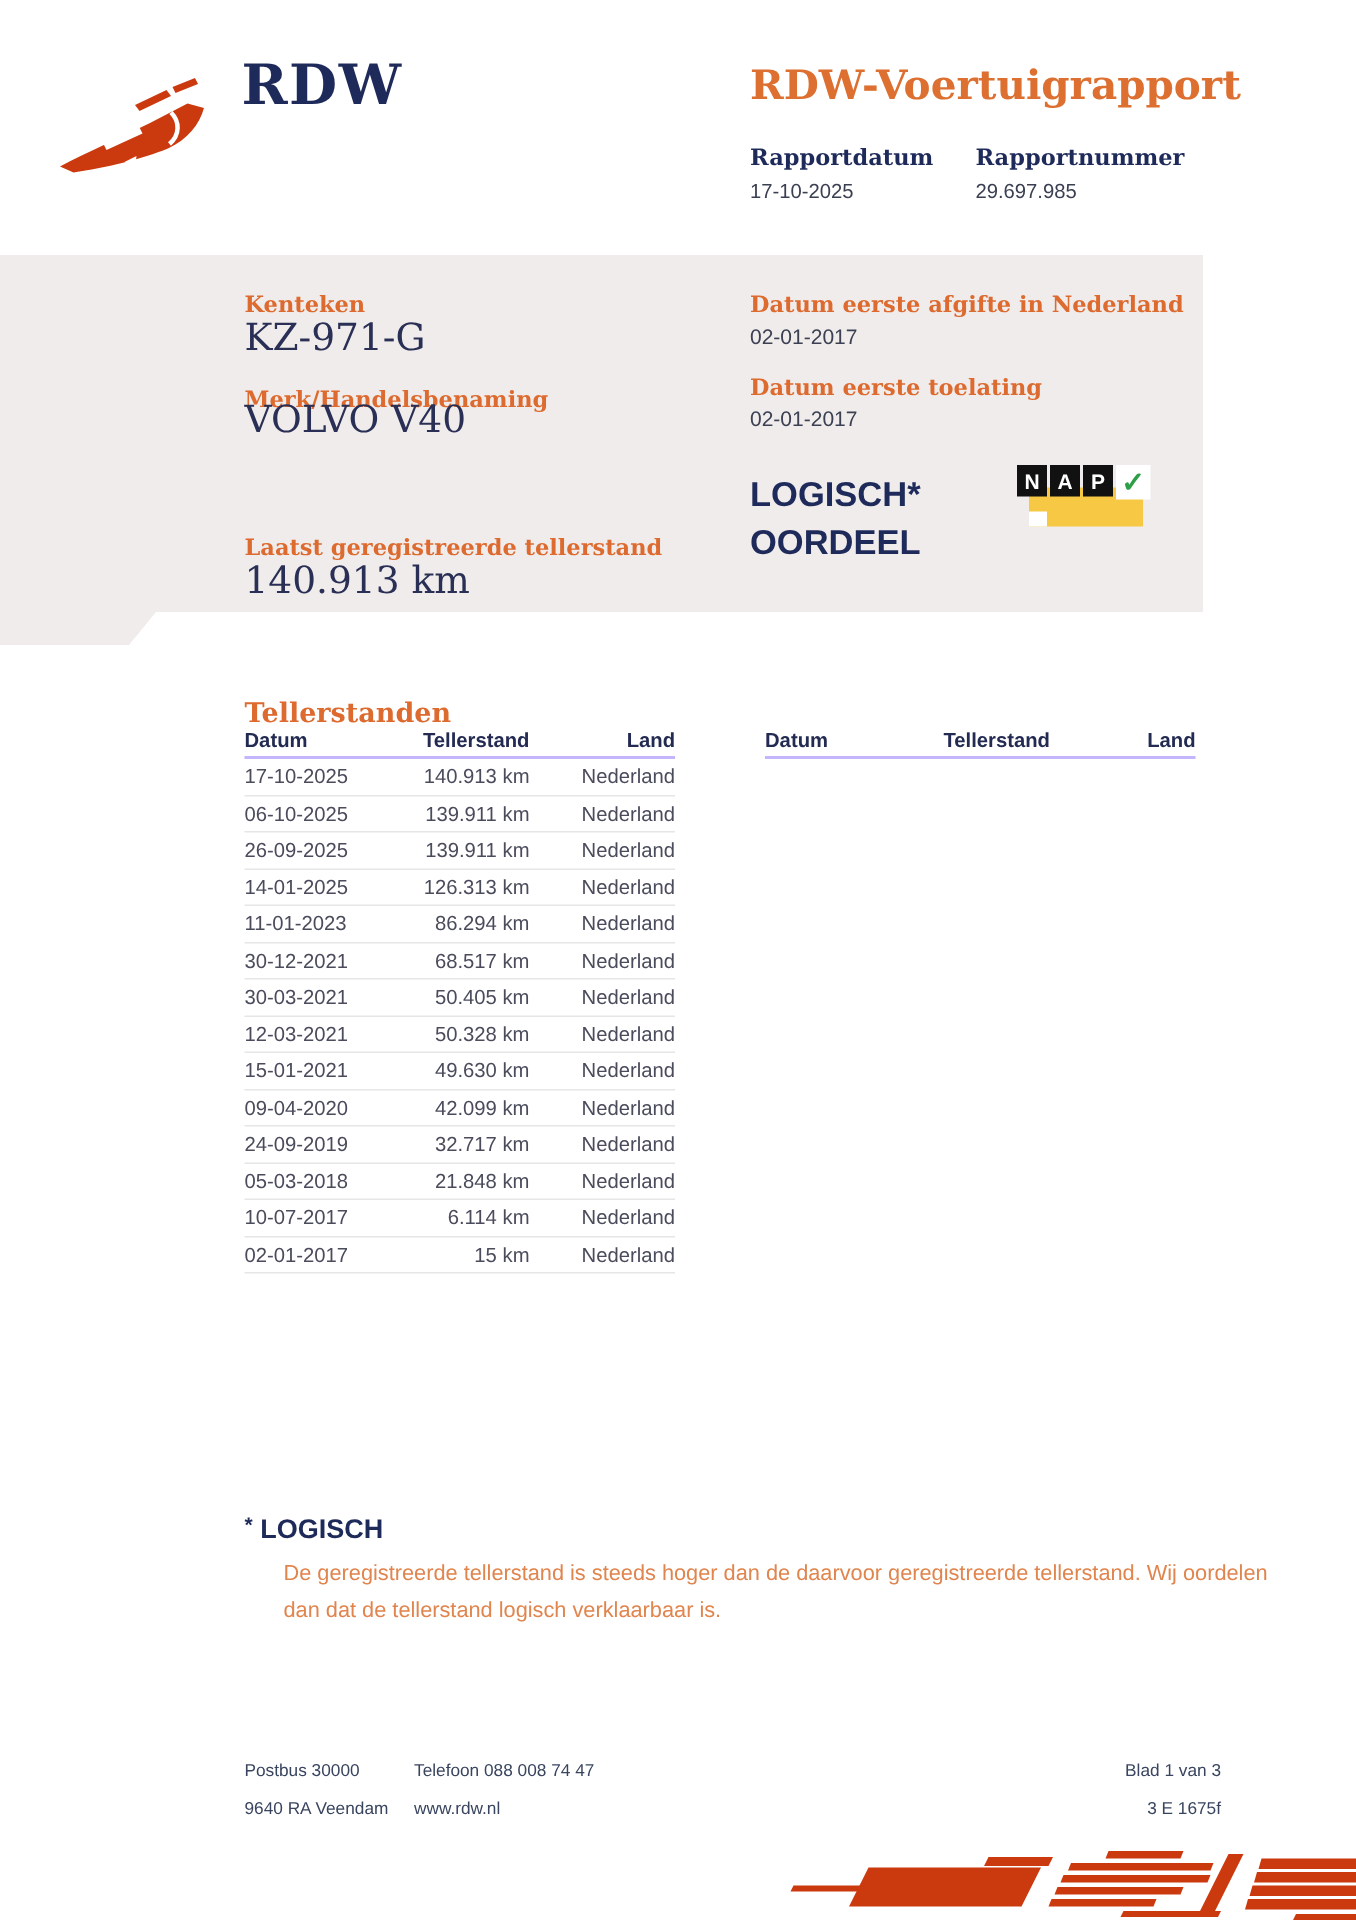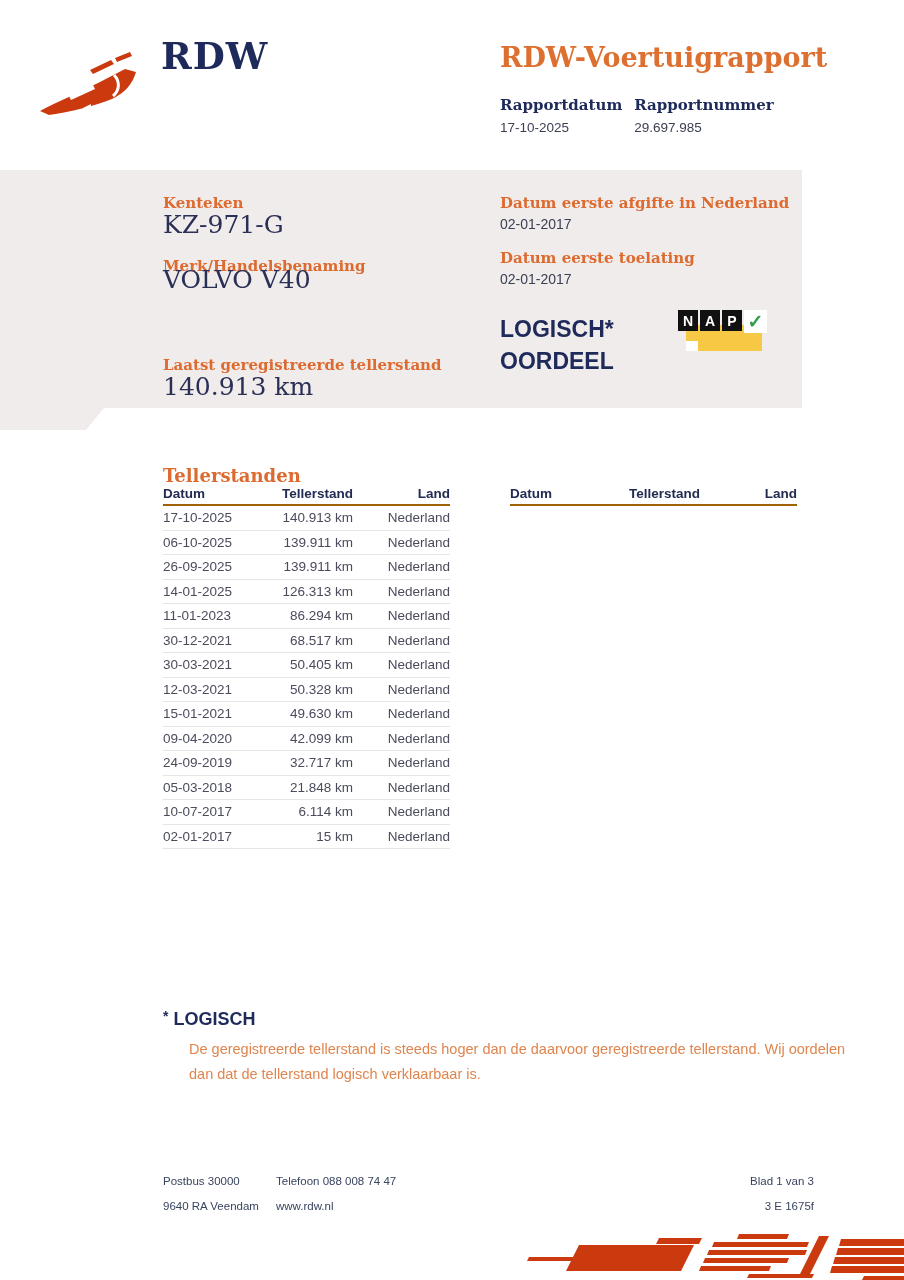--- a/index.html
+++ b/index.html
@@ -15,21 +15,21 @@
     position:absolute; left:161px; top:34px;
     font-family:"DejaVu Serif", serif; font-weight:600; font-size:37px;
     letter-spacing:1px; color:#1e2a5a;
   }
   .doc-title {
     position:absolute; left:500px; top:42px;
     font-family:"DejaVu Serif", serif; font-weight:700; font-size:27px;
     color:#dd7030;
     text-align:right;
   }
-  .report-meta { position:absolute; left:500px; top:96px; display:flex; gap:12px; }
+  .report-meta { position:absolute; left:500px; top:96px; display:flex; gap:28px; }
   .meta-label {
     font-family:"DejaVu Serif", serif; font-weight:700; font-size:15px; color:#1e2a5a;
   }
   .meta-value { margin-top:6px; font-size:13.5px; color:#3b3f52; }
   
   .panel {
     position:absolute; left:0; top:170px; width:802px; height:262px;
     background:#f0eceb;
     clip-path:polygon(0 0, 802px 0, 802px 238px, 104px 238px, 86px 260px, 0 260px);
   }
@@ -62,21 +62,21 @@
   
   .section-title {
     position:absolute; left:163px; top:465px;
     font-family:"DejaVu Serif", serif; font-weight:700; font-size:18px; color:#dd6a2e;
   }
   .odo-table { position:absolute; top:486px; width:287px; }
   .odo-table.left { left:163px; }
   .odo-table.right { left:510px; }
   .table-head {
     display:flex; align-items:center; height:20px;
-    border-bottom:2px solid #a16207; padding-bottom:3px;
+    border-bottom:2px solid #c4b5fd; padding-bottom:3px;
     font-weight:700; font-size:13.5px; color:#242b52;
   }
   .table-row {
     display:flex; align-items:center; height:24.5px;
     border-bottom:1px solid #e6e6e8; font-size:13.5px; color:#4a4c5c;
   }
   .cell.c0, .hcell.c0 { width:95px; text-align:left; }
   .cell.c1, .hcell.c1 { width:95px; text-align:right; }
   .cell.c2, .hcell.c2 { flex:1; text-align:right; }
   

